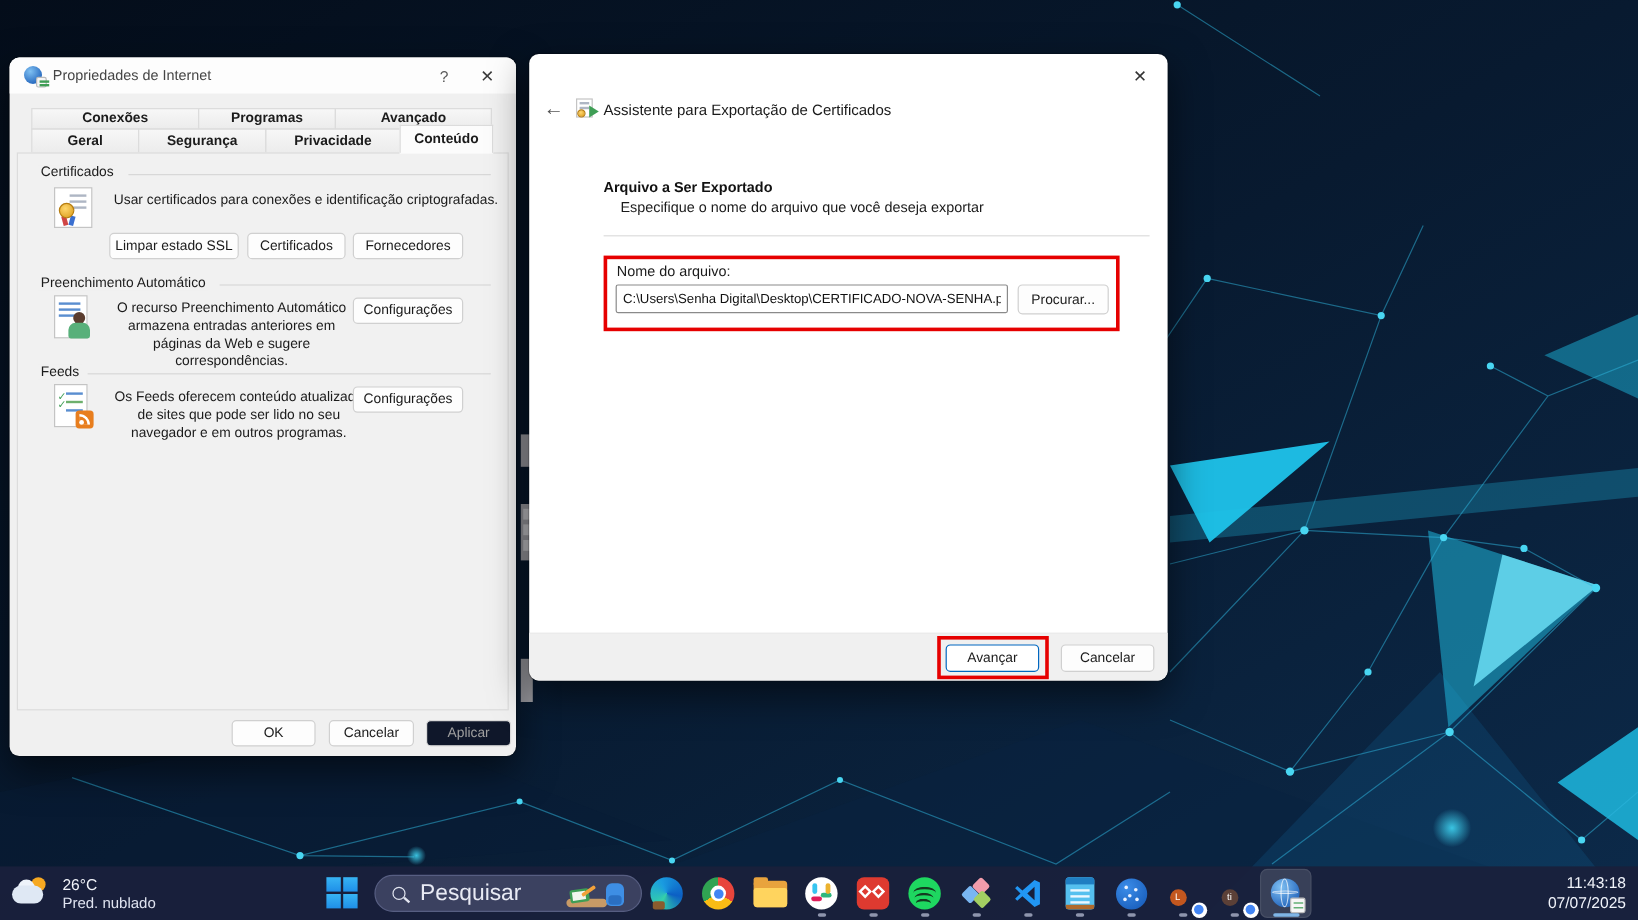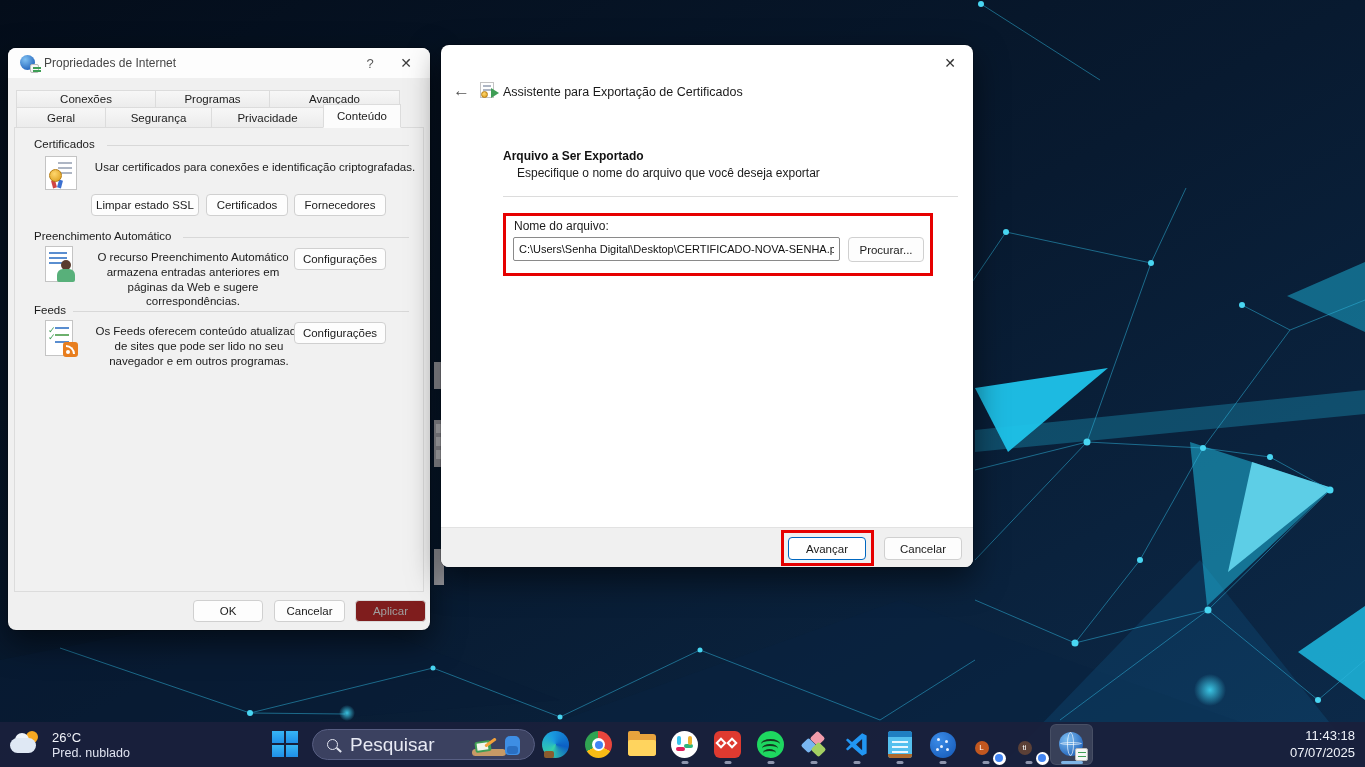--- a/index.html
+++ b/index.html
@@ -14,37 +14,37 @@
   
   .frag { position:absolute; z-index:4; background:#a9a9af; }
   .frag .sq { position:absolute; left:2px; width:7px; height:9px; background:#d7d7db; }
 
   
   .win-btn {
     position:absolute; display:flex; align-items:center; justify-content:center;
     background:#fdfdfd; border:1px solid #d0d0d0; border-radius:4px;
     font-size:11.5px; color:#1b1b1b; cursor:default; white-space:nowrap;
   }
-  .win-btn.disabled { color:#9f9f9f; background:#7f1d1d; border-color:#dadada; }
+  .win-btn.disabled { color:#9f9f9f; background:#0f172a; border-color:#dadada; }
   .win-btn.default { border:1.5px solid #0067c0; }
 
   
   #ie-dialog {
     position:absolute; left:8px; top:48px; width:422px; height:582px;
     background:#f0f0f0; border-radius:8px; z-index:10;
     box-shadow:0 12px 32px rgba(0,0,0,.55), 0 0 0 1px rgba(0,0,0,.18);
     text-align:center;
   }
   #ie-titlebar { position:absolute; left:0; top:0; right:0; height:30px; background:#fdfdfd; border-radius:8px 8px 0 0; }
   #ie-title { position:absolute; left:36px; top:8px; font-size:12px; color:#454545; }
   .cap-btn { position:absolute; top:6px; width:20px; height:18px; display:flex; align-items:center; justify-content:center; font-size:13px; color:#5a5a5a; }
   #ie-help { right:50px; }
   #ie-close { right:14px; font-size:14px; color:#3c3c3c; }
 
-  .tabrow { position:absolute; left:8px; width:410px; display:flex; }
+  .tabrow { position:absolute; left:18px; width:410px; display:flex;font-weight:bold; }
   .tab {
     height:100%; display:flex; align-items:center; justify-content:center;
     border:1px solid #dcdcdc; margin-right:-1px; background:linear-gradient(#f7f7f7,#ececec);
     font-size:11.5px; color:#1b1b1b;
   }
   .tab.active { background:#fcfcfc; border-bottom:1px solid #fcfcfc; position:relative; z-index:3; margin-top:-3px; height:24px; }
   #tabs-r1 { top:42px; height:18px; }
   #tabs-r2 { top:59px; height:21px; }
 
   #ie-page { position:absolute; left:6px; top:79px; width:410px; height:465px; border:1px solid #dcdcdc; background:#f1f1f1; }

